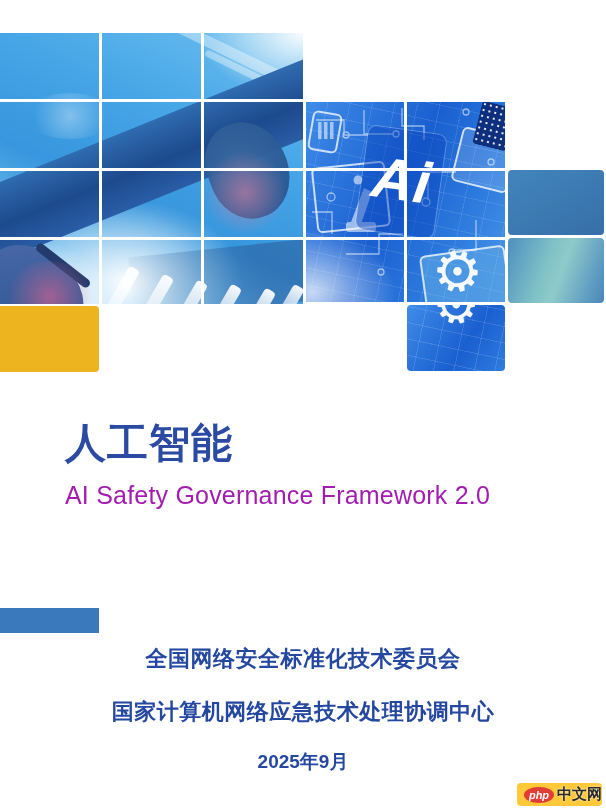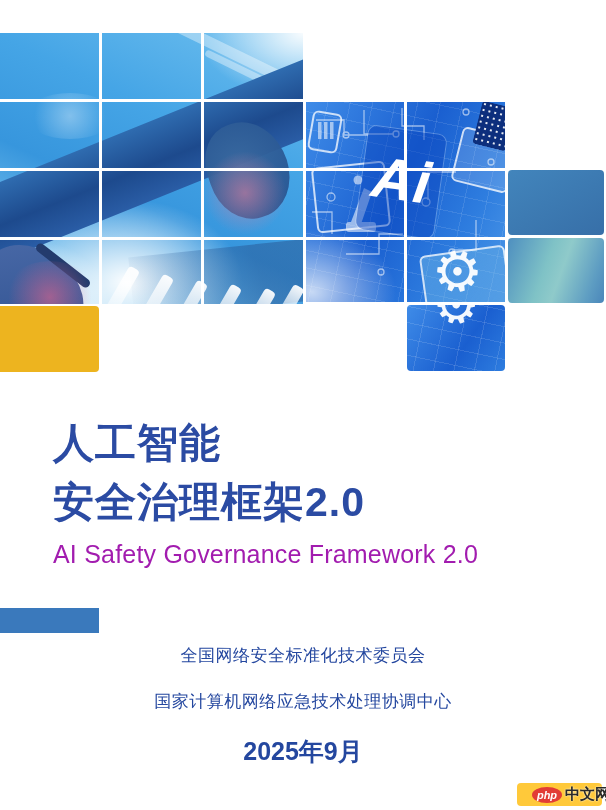--- a/index.html
+++ b/index.html
@@ -76,34 +76,34 @@
   .tile-steel{position:absolute;left:508px;top:137px;width:96px;height:65px;border-radius:4px;
     background:linear-gradient(150deg,#4285bc,#376fa8);}
   .tile-teal{position:absolute;left:508px;top:205px;width:96px;height:65px;border-radius:4px;
     background:linear-gradient(110deg,#4e8fc0 0%,#7fc2c6 40%,#8fcaca 55%,#5d9cc2 85%,#4a86ba 100%);}
 
   
   .yellow-square{position:absolute;left:0;top:306px;width:99px;height:66px;background:#edb41f;border-radius:0 4px 4px 0;}
   .blue-bar{position:absolute;left:0;top:608px;width:99px;height:25px;background:#3a79bc;}
 
   
-  .title-block{position:absolute;left:53px;top:414px;}
+  .title-block{position:absolute;left:65px;top:414px;}
   .title-zh{font-size:41px;font-weight:bold;color:#2b4ba3;line-height:59px;letter-spacing:1px;}
   .title-en{margin-top:8px;font-size:25px;color:#a21caf;letter-spacing:.2px;}
 
   
   .org-block{position:absolute;left:0;top:644px;width:606px;text-align:center;color:#24479f;}
-  .org-zh{font-size:17px;font-weight:normal;letter-spacing:.5px;}
+  .org-zh{font-size:22px;font-weight:bold;letter-spacing:.5px;}
   .org-en{font-size:13px;margin-top:3px;color:#2b55a5;}
   .org-group2{margin-top:23px;}
-  .pub-date{margin-top:22px;font-size:25px;font-weight:bold;color:#24479f;}
+  .pub-date{margin-top:22px;font-size:19px;font-weight:bold;color:#24479f;}
 
   
   .watermark{position:absolute;left:517px;top:783px;width:85px;height:23px;background:#ffc93a;border-radius:4px;
-    display:flex;align-items:center;gap:3px;padding:0 15px;box-sizing:border-box;cursor:pointer;}
+    display:flex;align-items:center;gap:3px;padding:0 7px;box-sizing:border-box;cursor:pointer;}
   .php-oval{width:30px;height:16px;background:#e23c36;border-radius:50%;color:#fff;font-weight:bold;
     font-style:italic;font-size:11px;display:flex;align-items:center;justify-content:center;flex:0 0 auto;}
   .site-text{font-size:15px;font-weight:bold;color:#2a2a2a;text-shadow:0 0 2px #ffffff;white-space:nowrap;}
 </style>
 </head>
 <body>
 
 <div class="page">
 
   <div class="hero">
@@ -183,21 +183,20 @@
 
     <div class="tile-steel"></div>
     <div class="tile-teal"></div>
   </div>
 
   <div class="yellow-square"></div>
   <div class="blue-bar"></div>
 
   <div class="title-block">
     <div class="title-zh">人工智能</div>
-    <div class="title-zh">安全治理框架2.0</div>
     <div class="title-en">AI Safety Governance Framework 2.0</div>
   </div>
 
   <div class="org-block">
     <div class="org-group">
       <div class="org-zh">全国网络安全标准化技术委员会</div>
     </div>
     <div class="org-group org-group2">
       <div class="org-zh">国家计算机网络应急技术处理协调中心</div>
     </div>

